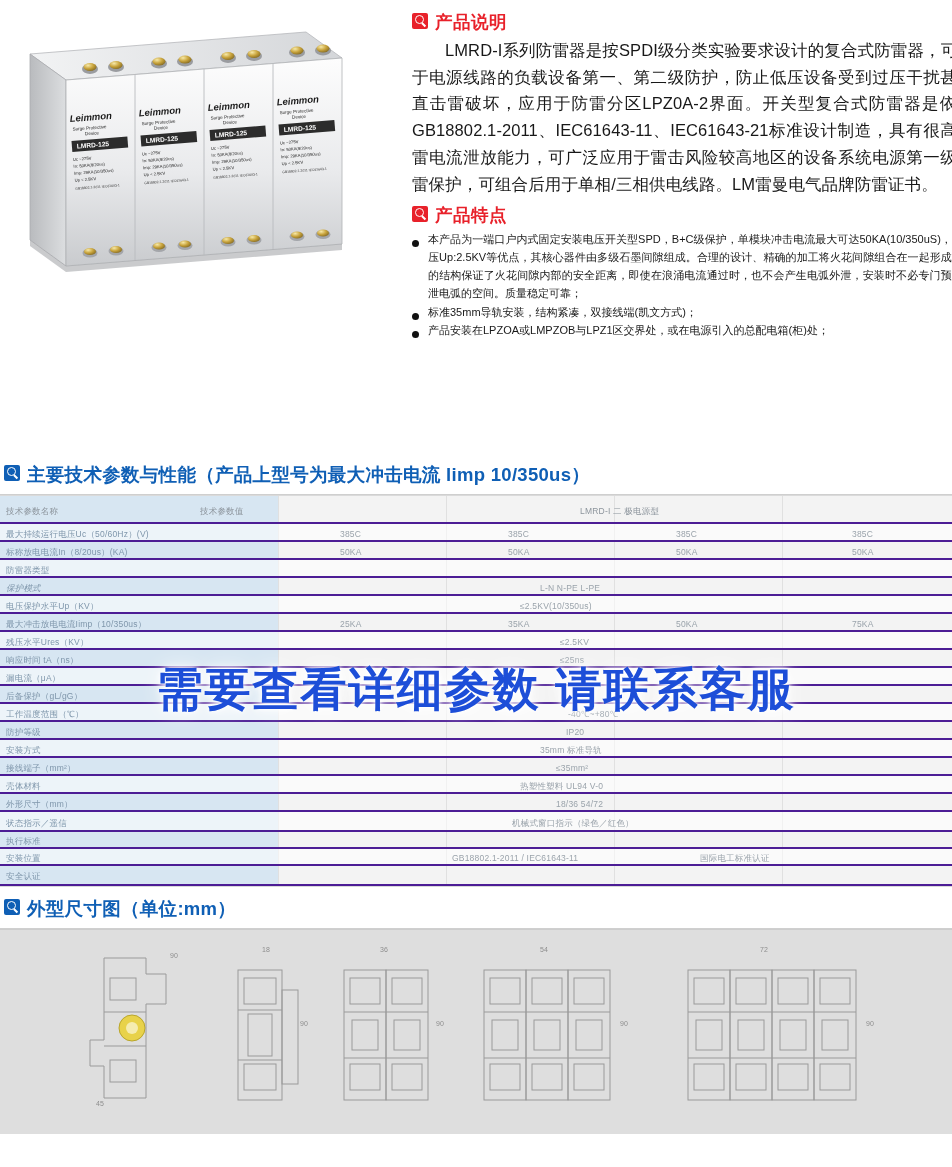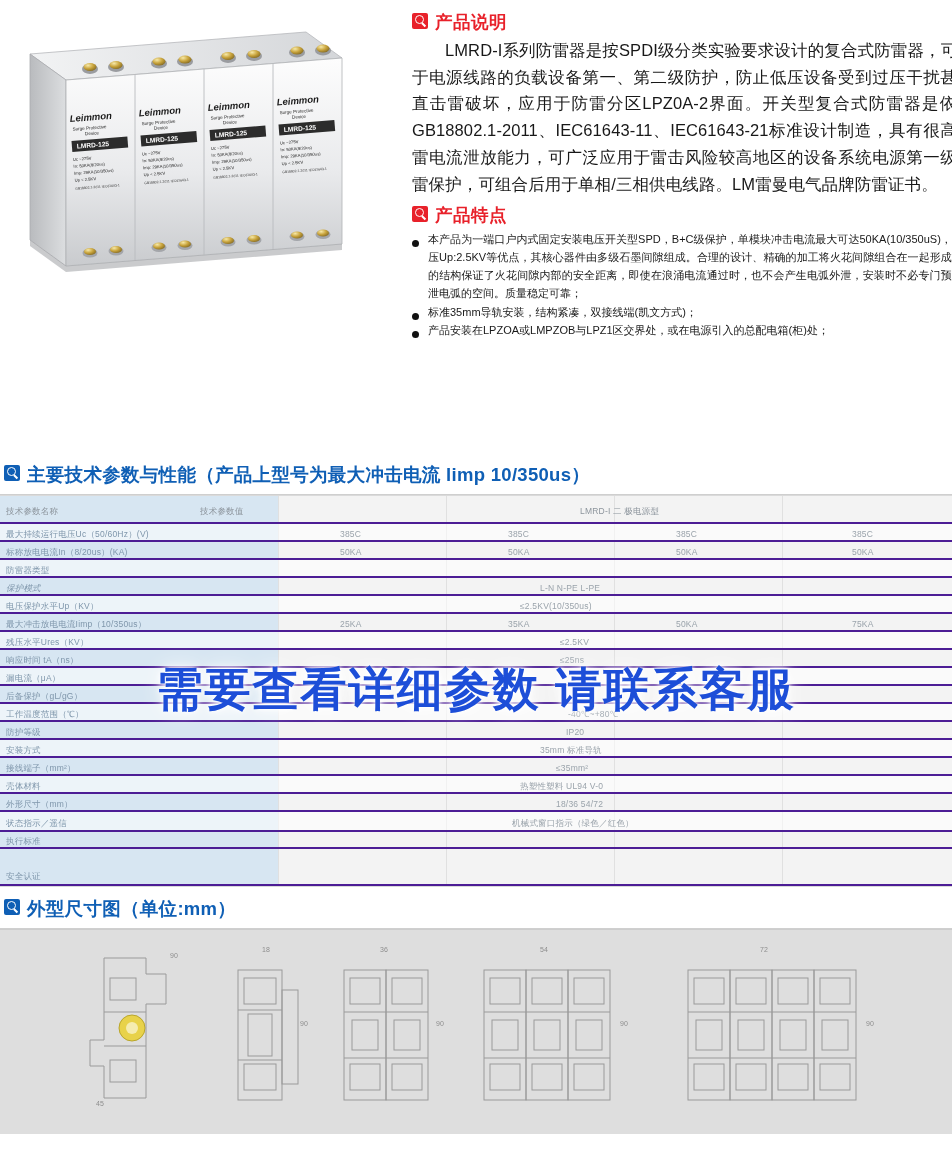--- a/index.html
+++ b/index.html
@@ -484,20 +484,25 @@
 
     <div class="spec-row alt" style="top:316px; height:20px;">
       <span class="spec-cell lbl" style="top:6px;">状态指示／遥信</span>
       <span class="spec-cell" style="left:512px; top:6px;">机械式窗口指示（绿色／红色）</span>
     </div>
 
     <div class="spec-row" style="top:336px; height:17px;">
       <span class="spec-cell lbl" style="top:4px;">执行标准</span>
     </div>
 
+    <div class="spec-row alt" style="top:353px; height:17px;">
+      <span class="spec-cell lbl" style="top:4px;">安装位置</span>
+      <span class="spec-cell" style="left:452px; top:4px;">GB18802.1-2011 / IEC61643-11</span>
+      <span class="spec-cell" style="left:700px; top:4px;">国际电工标准认证</span>
+    </div>
 
     <div class="spec-row" style="top:370px; height:20px;">
       <span class="spec-cell lbl" style="top:5px;">安全认证</span>
     </div>
   </div>
 
   <div class="overlay-note">需要查看详细参数 请联系客服</div>
 </div>
 
 <div class="fw-head" style="margin-top:9px;">

